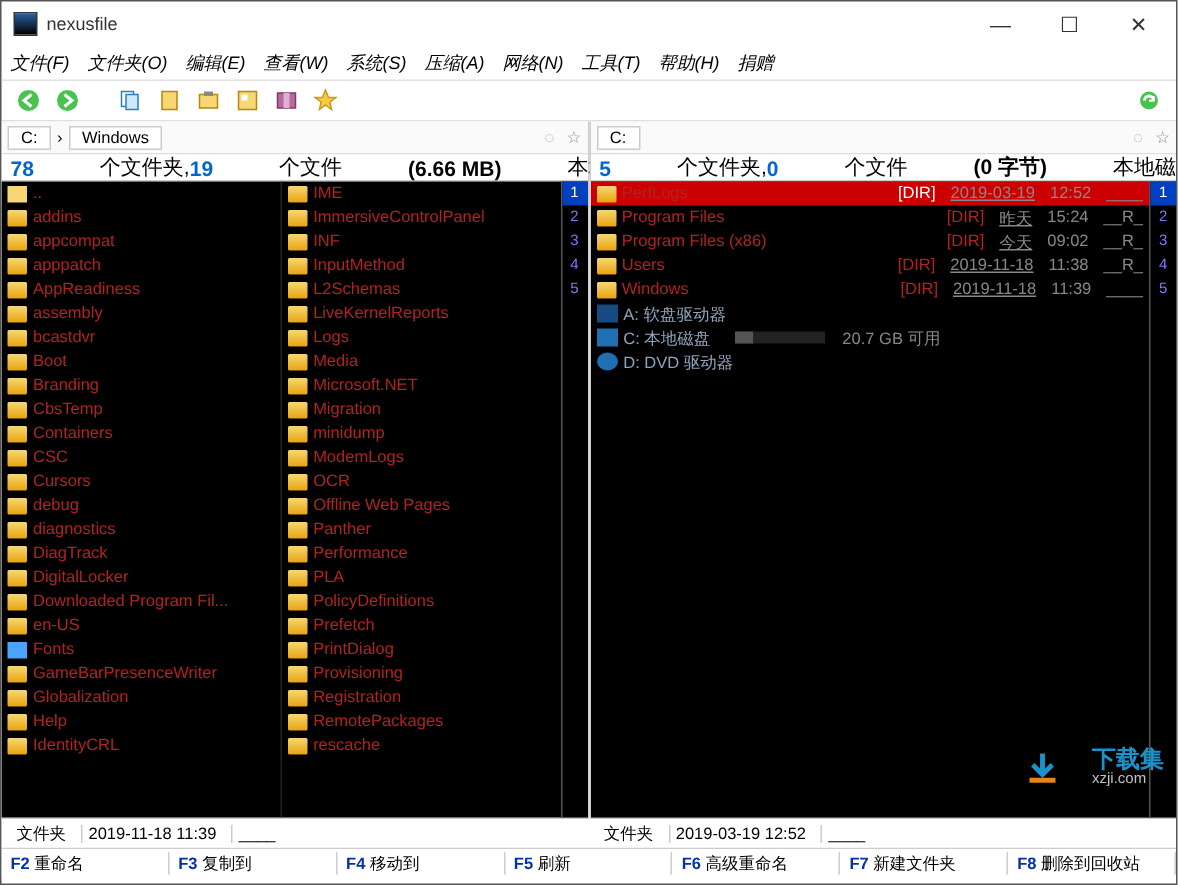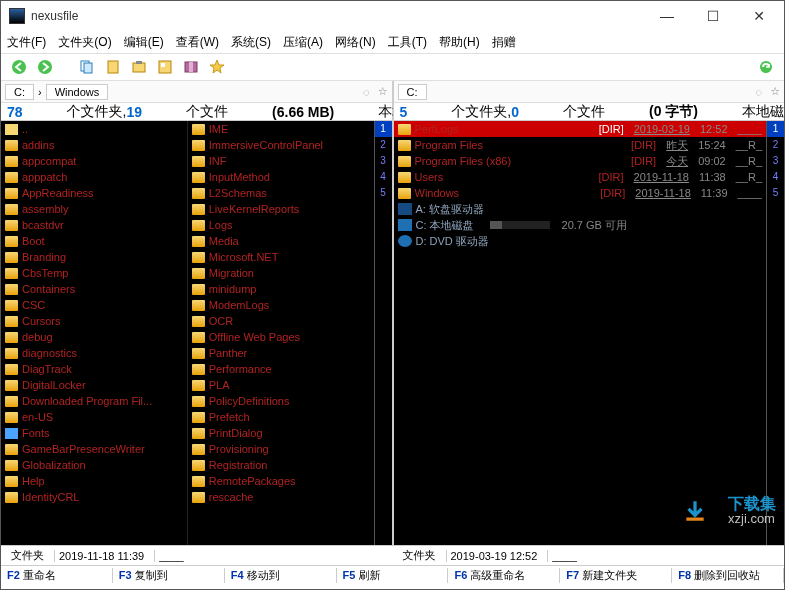--- a/index.html
+++ b/index.html
@@ -1,21 +1,21 @@
 <!DOCTYPE html>
 <html><head>
 <meta charset="utf-8">
 <style>
 * { margin: 0; padding: 0; box-sizing: border-box; font-family: "Microsoft YaHei", Arial, sans-serif; }
 body { width: 785px; height: 590px; background: #fff; overflow: hidden; border: 1px solid #555; }
 .titlebar { height: 30px; display: flex; align-items: center; padding: 0 2px; }
 .titlebar .ico { width: 16px; height: 16px; margin: 0 6px; background: linear-gradient(#2a5f9e,#000); border: 1px solid #333; }
 .titlebar .title { flex: 1; font-size: 12px; color: #333; }
 .winbtn { width: 46px; height: 30px; display: flex; align-items: center; justify-content: center; font-size: 14px; color: #333; }
-.menubar { height: 22px; display: flex; align-items: center; padding: 0 6px; font-size: 12px; color: #000; gap: 12px; }
+.menubar { height: 22px; display: flex; align-items: center; padding: 0 6px; font-size: 12px; color: #000; gap: 12px; font-style: italic; }
 .toolbar { height: 28px; display: flex; align-items: center; padding: 0 8px; gap: 6px; border-top: 1px solid #e0e0e0; border-bottom: 1px solid #e0e0e0; }
 .tbtn { width: 20px; height: 20px; display: flex; align-items: center; justify-content: center; }
 .tbtn svg { width: 16px; height: 16px; }
 .toolbar .spacer { flex: 1; }
 
 .panes { display: flex; height: 464px; }
 .pane { width: 50%; display: flex; flex-direction: column; border-right: 1px solid #ccc; }
 .pane:last-child { border-right: none; border-left: 1px solid #ccc; }
 
 .pathbar { height: 22px; display: flex; align-items: center; padding: 0 4px; font-size: 11px; background: #fafafa; border-bottom: 1px solid #ddd; gap: 4px; }
@@ -57,21 +57,21 @@
 .drv-hdd { background: #1f6fb3; }
 .drv-dvd { background: #1f6fb3; border-radius: 50%; }
 .rtree .usage { display: inline-block; width: 60px; height: 8px; background: #222; margin-left: 12px; position: relative; }
 .rtree .usage::after { content:""; position:absolute; left:0; top:0; bottom:0; width:20%; background:#555; }
 .rtree .free { color: #888; margin-left: 8px; }
 
 .watermark { position: absolute; right: 8px; bottom: 20px; display: flex; align-items: center; gap: 20px; opacity: 0.95; }
 .watermark .arrow { width: 26px; height: 26px; }
 .watermark .txt { display: flex; flex-direction: column; line-height: 1; }
 .watermark .cn { font-size: 16px; font-weight: bold; color: #1e9ad6; }
-.watermark .url { font-size: 13px; color: #ccc; }
+.watermark .url { font-size: 10px; color: #ccc; }
 
 .statusbar { height: 20px; display: flex; align-items: center; font-size: 11px; padding: 0 6px; background: #fff; border-top: 1px solid #ccc; gap: 6px; }
 .statusbar .seg { padding: 0 4px; }
 .statusbar .seg + .seg { border-left: 1px solid #ccc; }
 
 .statuses { display: flex; align-items: flex-end; }
 .statuses .statusbar { width: 50%; }
 
 .fnbar { height: 20px; display: flex; align-items: center; font-size: 11px; background: #fff; border-top: 1px solid #ccc; }
 .fnbar .fn { flex: 1; padding: 0 6px; border-right: 1px solid #ccc; white-space: nowrap; }

